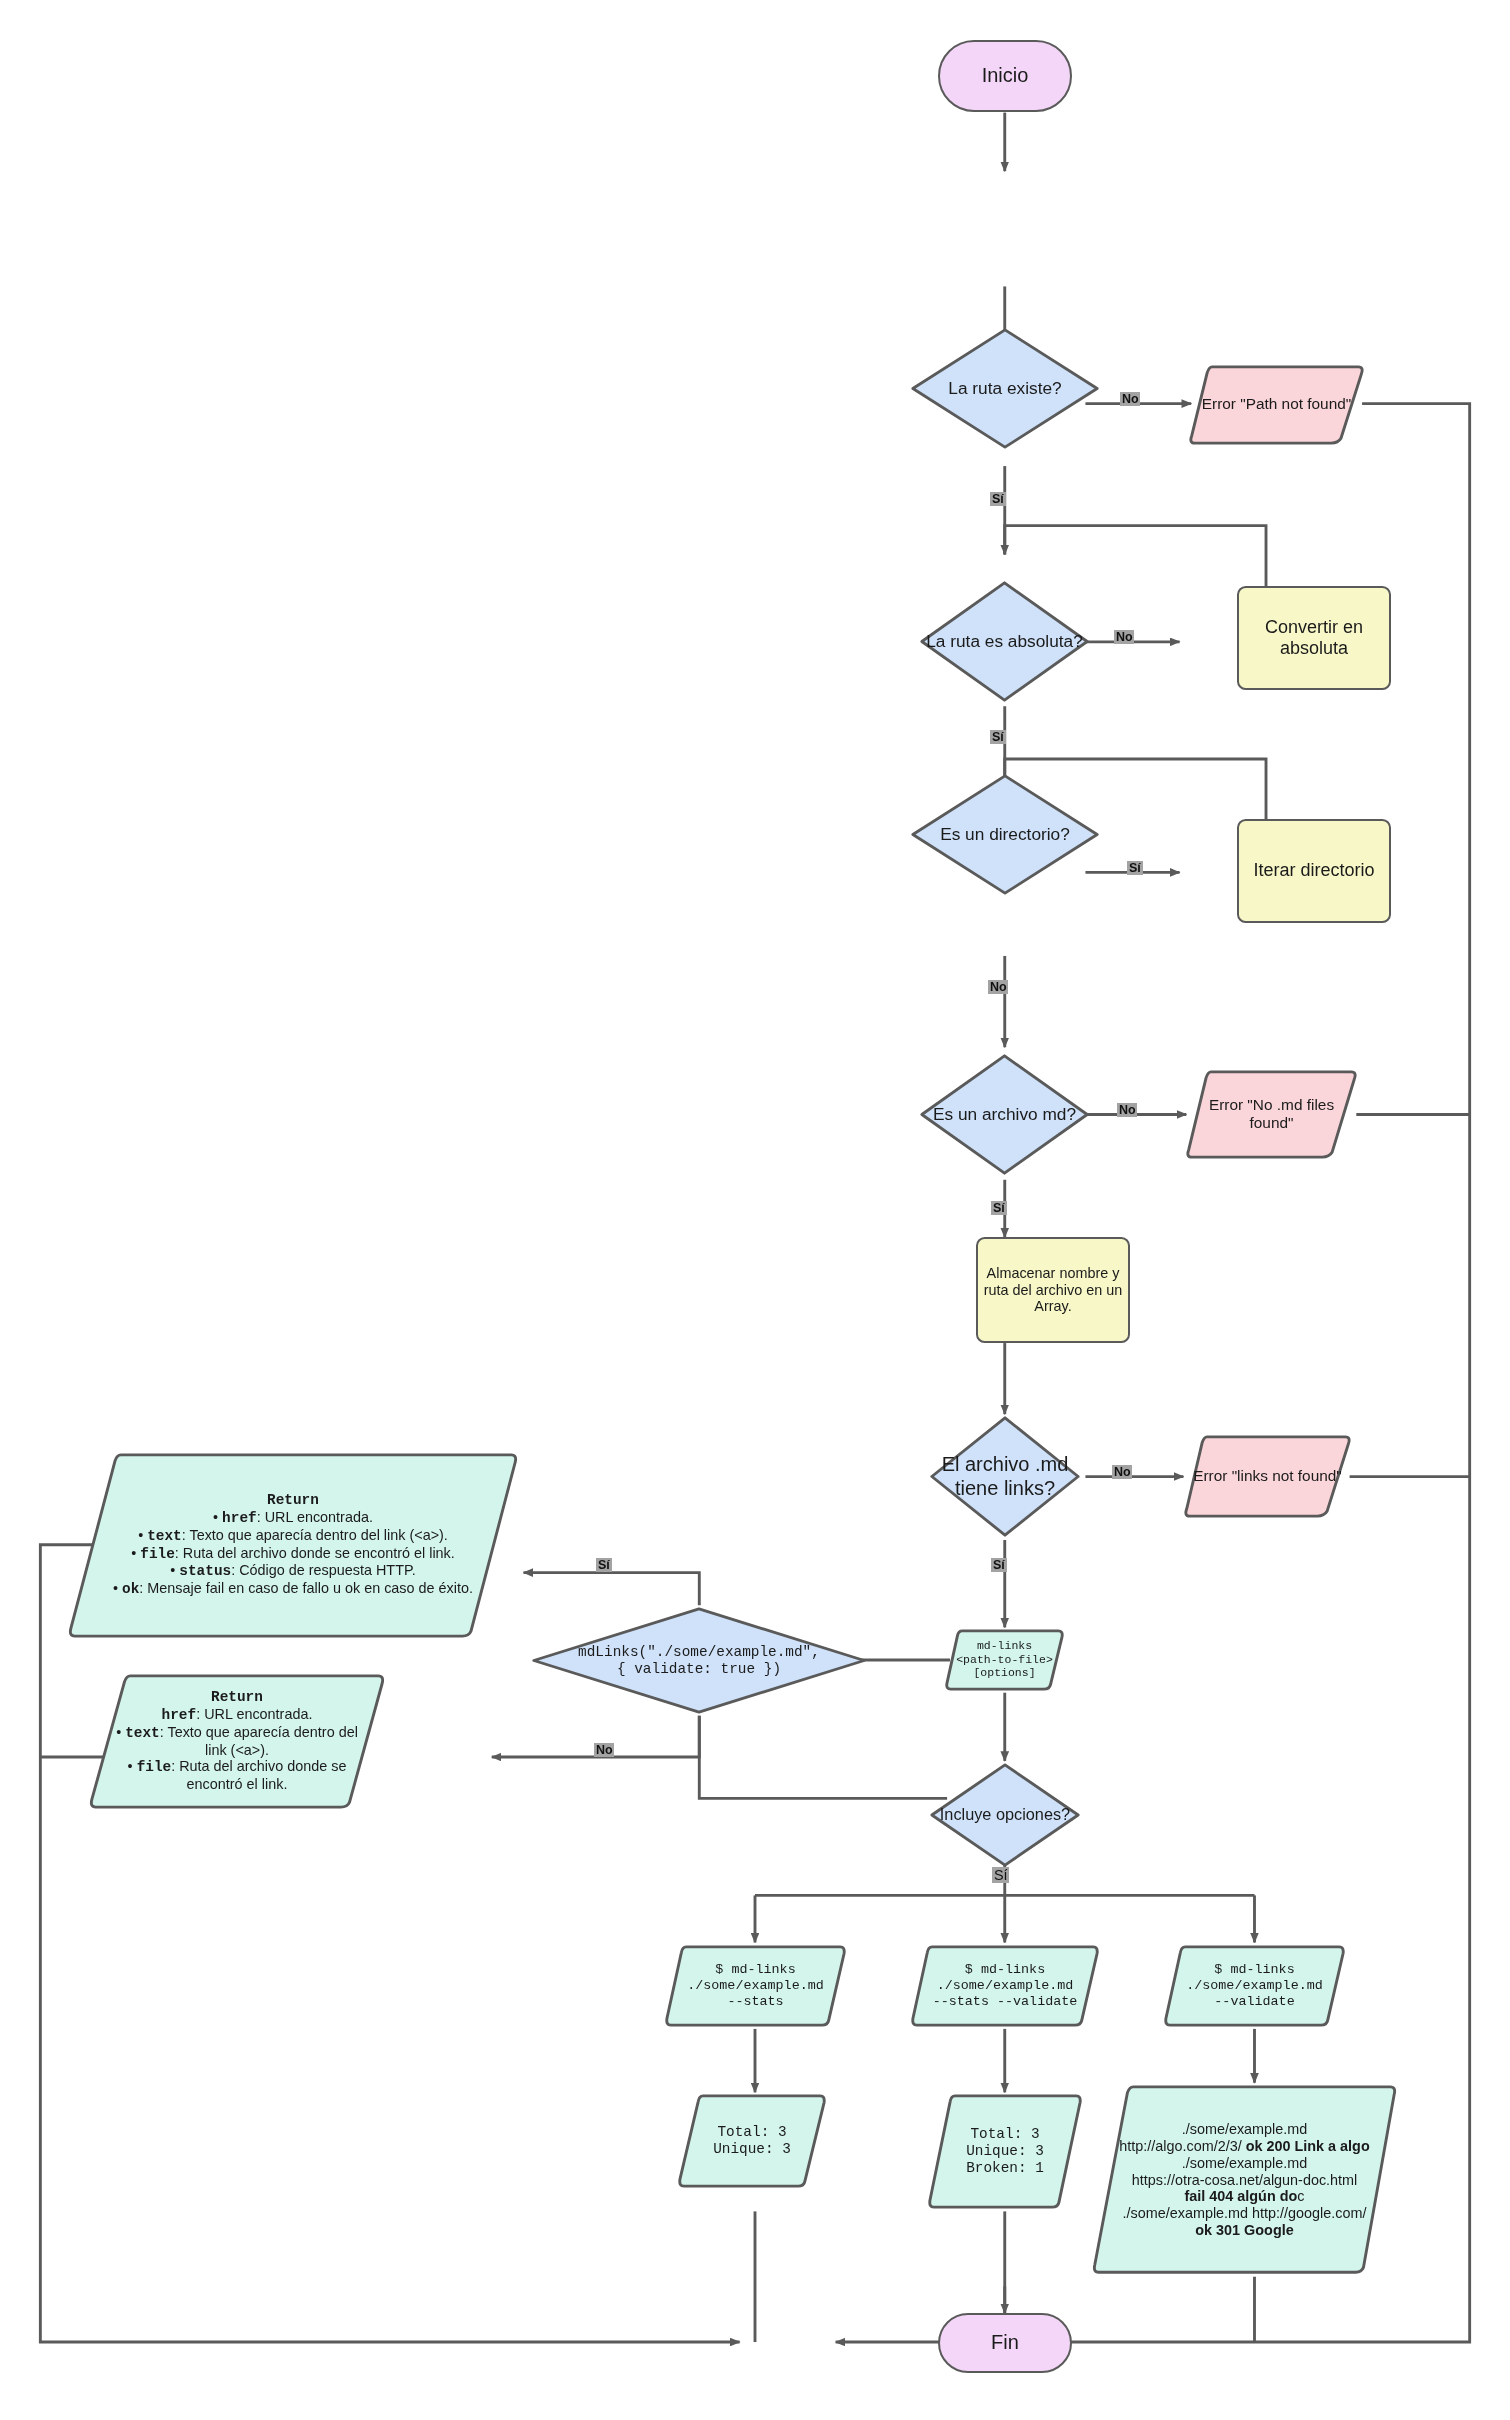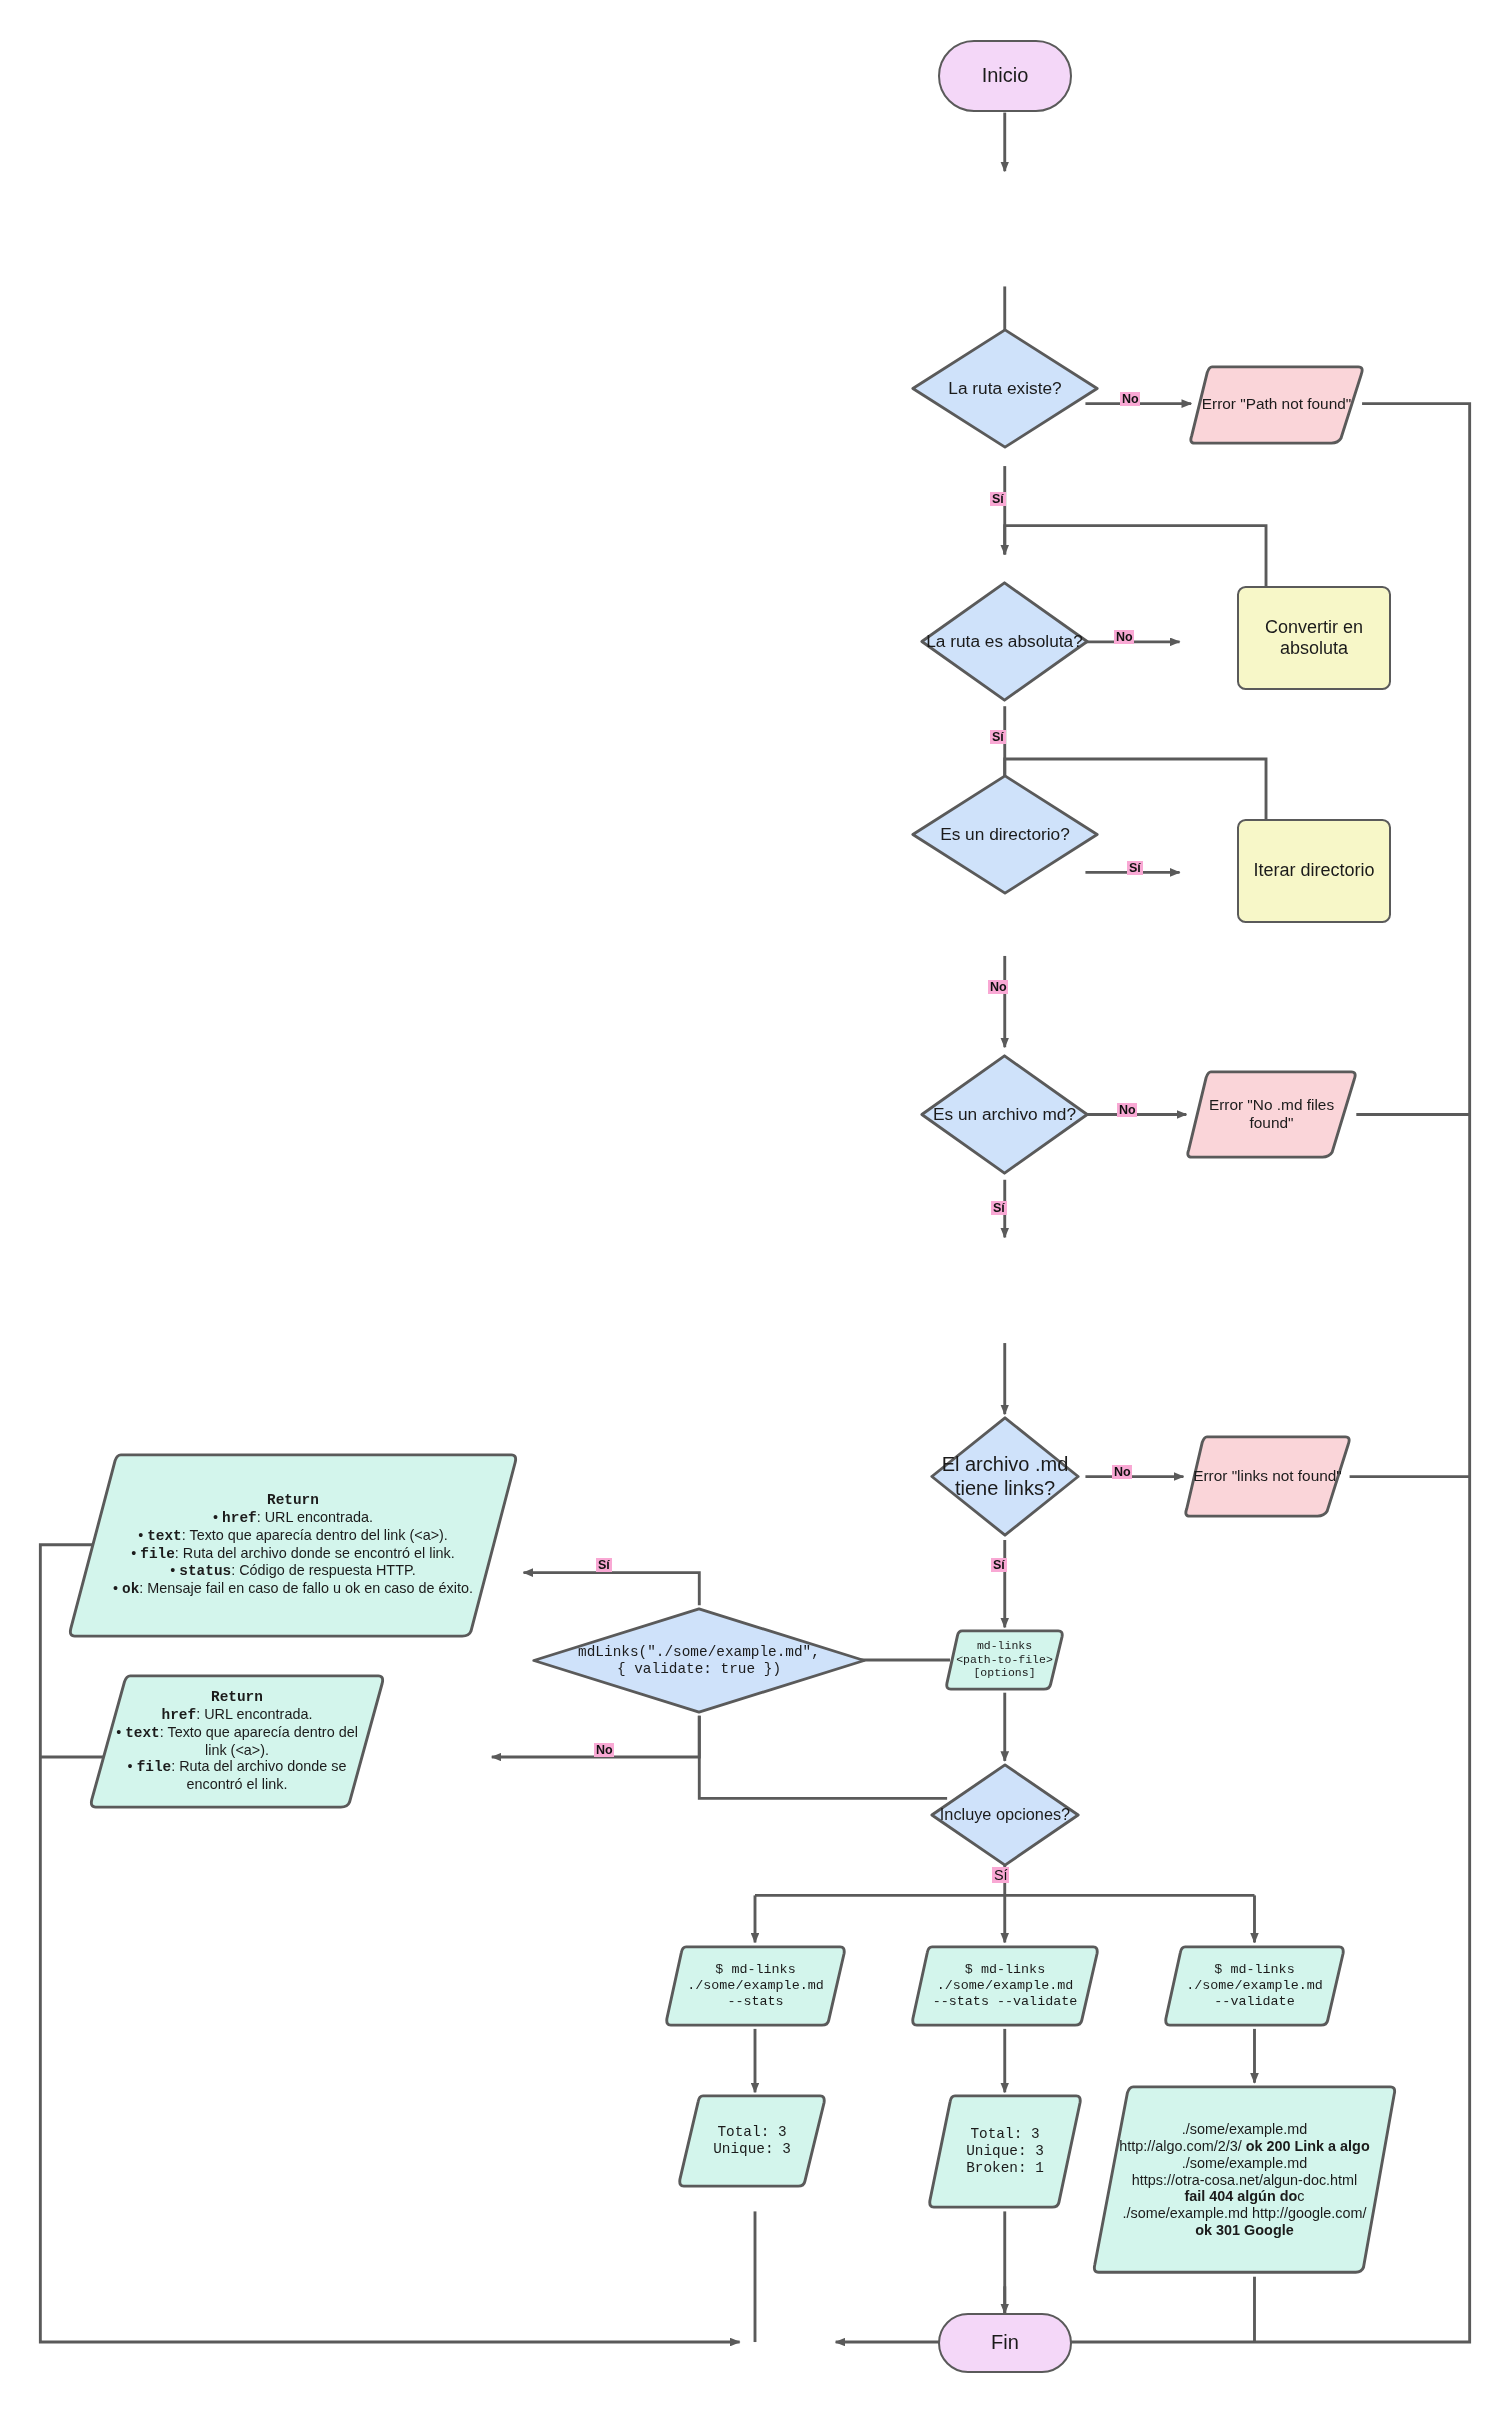--- a/index.html
+++ b/index.html
@@ -15,21 +15,21 @@
   .n-dec{background:transparent;font-size:17.3px;}
   .n-dec .dia-wrap{position:absolute;left:0;top:0;width:100%;height:100%;}
   .n-dec .txt{position:relative;z-index:2;}
   
   .n-proc{background:#f7f7c8;border:2.9px solid #5a5a5a;border-radius:8.6px;font-size:18px;margin-left:48px;}
   .n-proc.small{font-size:14.4px;}
   
   .n-para{font-size:16.3px;}
   .n-para .shape{position:absolute;left:0;top:0;width:100%;height:100%;}
   .n-para .txt{position:relative;z-index:2;}
-  .edge-label{position:absolute;font-size:12.5px;font-weight:bold;color:#111;background:#f9a8d4;padding:0 1.9px;white-space:nowrap;text-align:center;}
+  .edge-label{position:absolute;font-size:12.5px;font-weight:bold;color:#111;background:#a3a3a3;padding:0 1.9px;white-space:nowrap;text-align:center;}
   .mono{font-family:"Liberation Mono",monospace;}
   b{font-weight:bold;}
 </style>
 </head>
 <body>
 
 <div id="canvas">
 
   <svg id="edges" viewBox="0 0 1572 2520">
     <defs>
@@ -162,20 +162,23 @@
   <div class="edge-label" style="left:1117px;top:1103px;">No</div>
   <div class="edge-label" style="left:991px;top:1201px;">Sí</div>
 
   <div class="node n-para" style="left:1184px;top:1068px;width:175px;height:92px;font-size:15.4px;">
     <svg class="shape" viewBox="0 0 182 96" preserveAspectRatio="none">
       <path d="M28,4 L174,4 Q180,4 177,12 L154,88 Q151,93 144,93 L8,93 Q2,93 5,85 L23,10 Q25,4 28,4 Z" fill="#fad5d9" stroke="#5a5a5a" stroke-width="3" stroke-linejoin="round"></path>
     </svg>
     <span class="txt">Error "No .md files found"</span>
   </div>
 
+  <div class="node n-proc small" style="left:928px;top:1237px;width:154px;height:106px;">
+    <span class="txt">Almacenar nombre y ruta del archivo en un Array.</span>
+  </div>
 
   <div class="node n-dec" style="left:928px;top:1414px;width:154px;height:125px;font-size:20px;">
     <svg class="dia-wrap" viewBox="0 0 160 130" preserveAspectRatio="none">
       <path d="M80,4 L156,65 L80,126 L4,65 Z" fill="#cfe2fa" stroke="#5a5a5a" stroke-width="3" stroke-linejoin="round"></path>
     </svg>
     <span class="txt">El archivo .md tiene links?</span>
   </div>
   <div class="edge-label" style="left:1112px;top:1465px;">No</div>
   <div class="edge-label" style="left:991px;top:1558px;">Sí</div>
 

